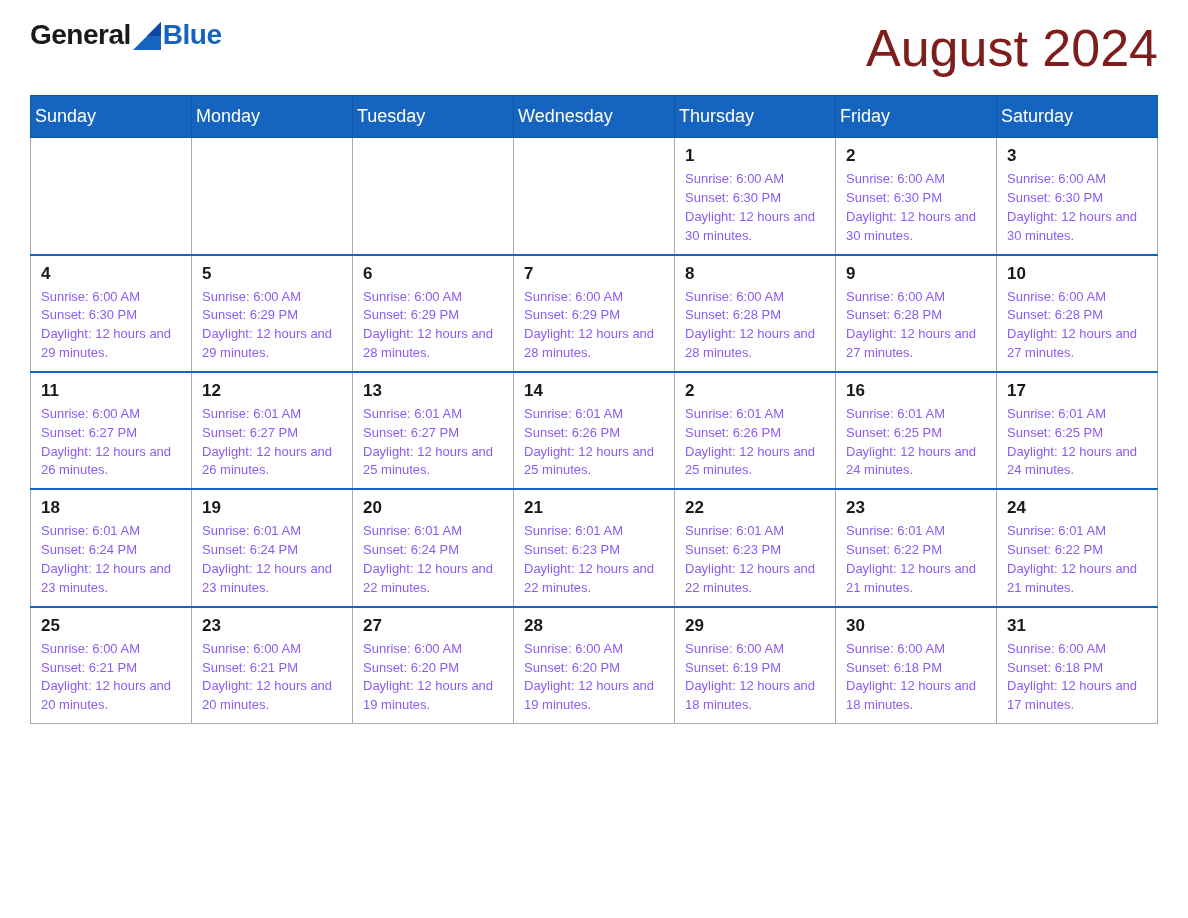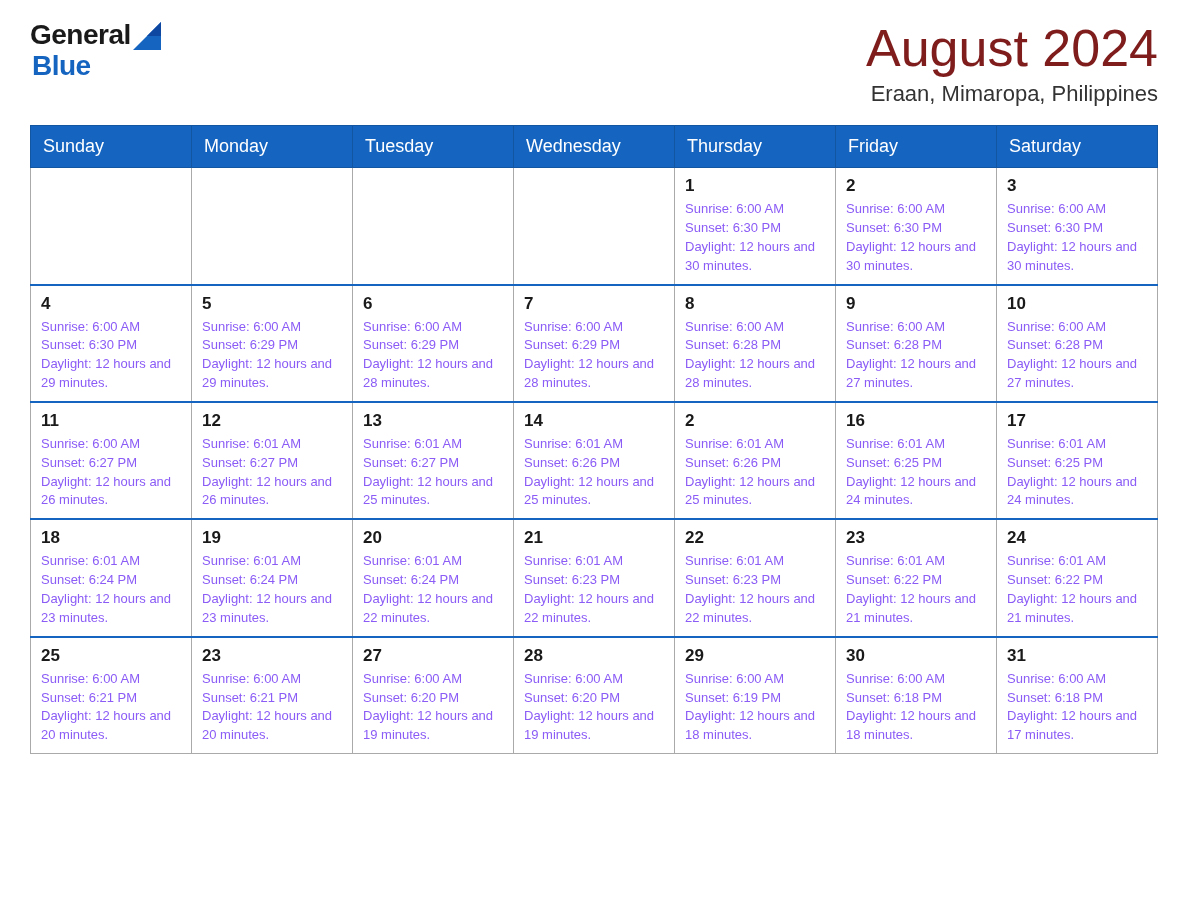--- a/index.html
+++ b/index.html
@@ -57,21 +57,21 @@
     .calendar {
       width: 100%;
       border-collapse: collapse;
       border: 1px solid #999;
     }
     .calendar th {
       background-color: #1565c0;
       color: #fff;
       font-size: 18px;
       font-weight: normal;
-      padding: 10px 12px;
+      padding: 10px 4px;
       text-align: left;
       border: 1px solid #1255a0;
     }
     .calendar td {
       vertical-align: top;
       border: 1px solid #aaa;
       padding: 8px 10px;
       min-height: 100px;
       width: 14.28%;
     }
@@ -92,34 +92,33 @@
     }
     .row-top td {
       border-top: 2px solid #1565c0;
     }
   </style>
 </head>
 <body>
 
 <div class="header">
   <div class="logo">
-    <div style="display:flex;flex-direction:column;line-height:1.1;">
+    <div style="display:flex;flex-direction:row;line-height:1.1;">
       <div style="display:flex;align-items:center;">
         <span class="logo-text-general">General</span>
         <svg class="logo-icon" viewBox="0 0 28 28" xmlns="http://www.w3.org/2000/svg">
           <polygon points="0,28 28,0 28,28" fill="#1565c0"></polygon>
           <polygon points="14,14 28,0 28,14" fill="#0d47a1"></polygon>
         </svg>
       </div>
       <span class="logo-text-blue" style="margin-left:2px;">Blue</span>
     </div>
   </div>
   <div class="title-block">
     <div class="month-year">August 2024</div>
-    <div class="location">Eraan, Mimaropa, Philippines</div>
   </div>
 </div>
 
 <table class="calendar">
   <thead>
     <tr>
       <th>Sunday</th>
       <th>Monday</th>
       <th>Tuesday</th>
       <th>Wednesday</th>

